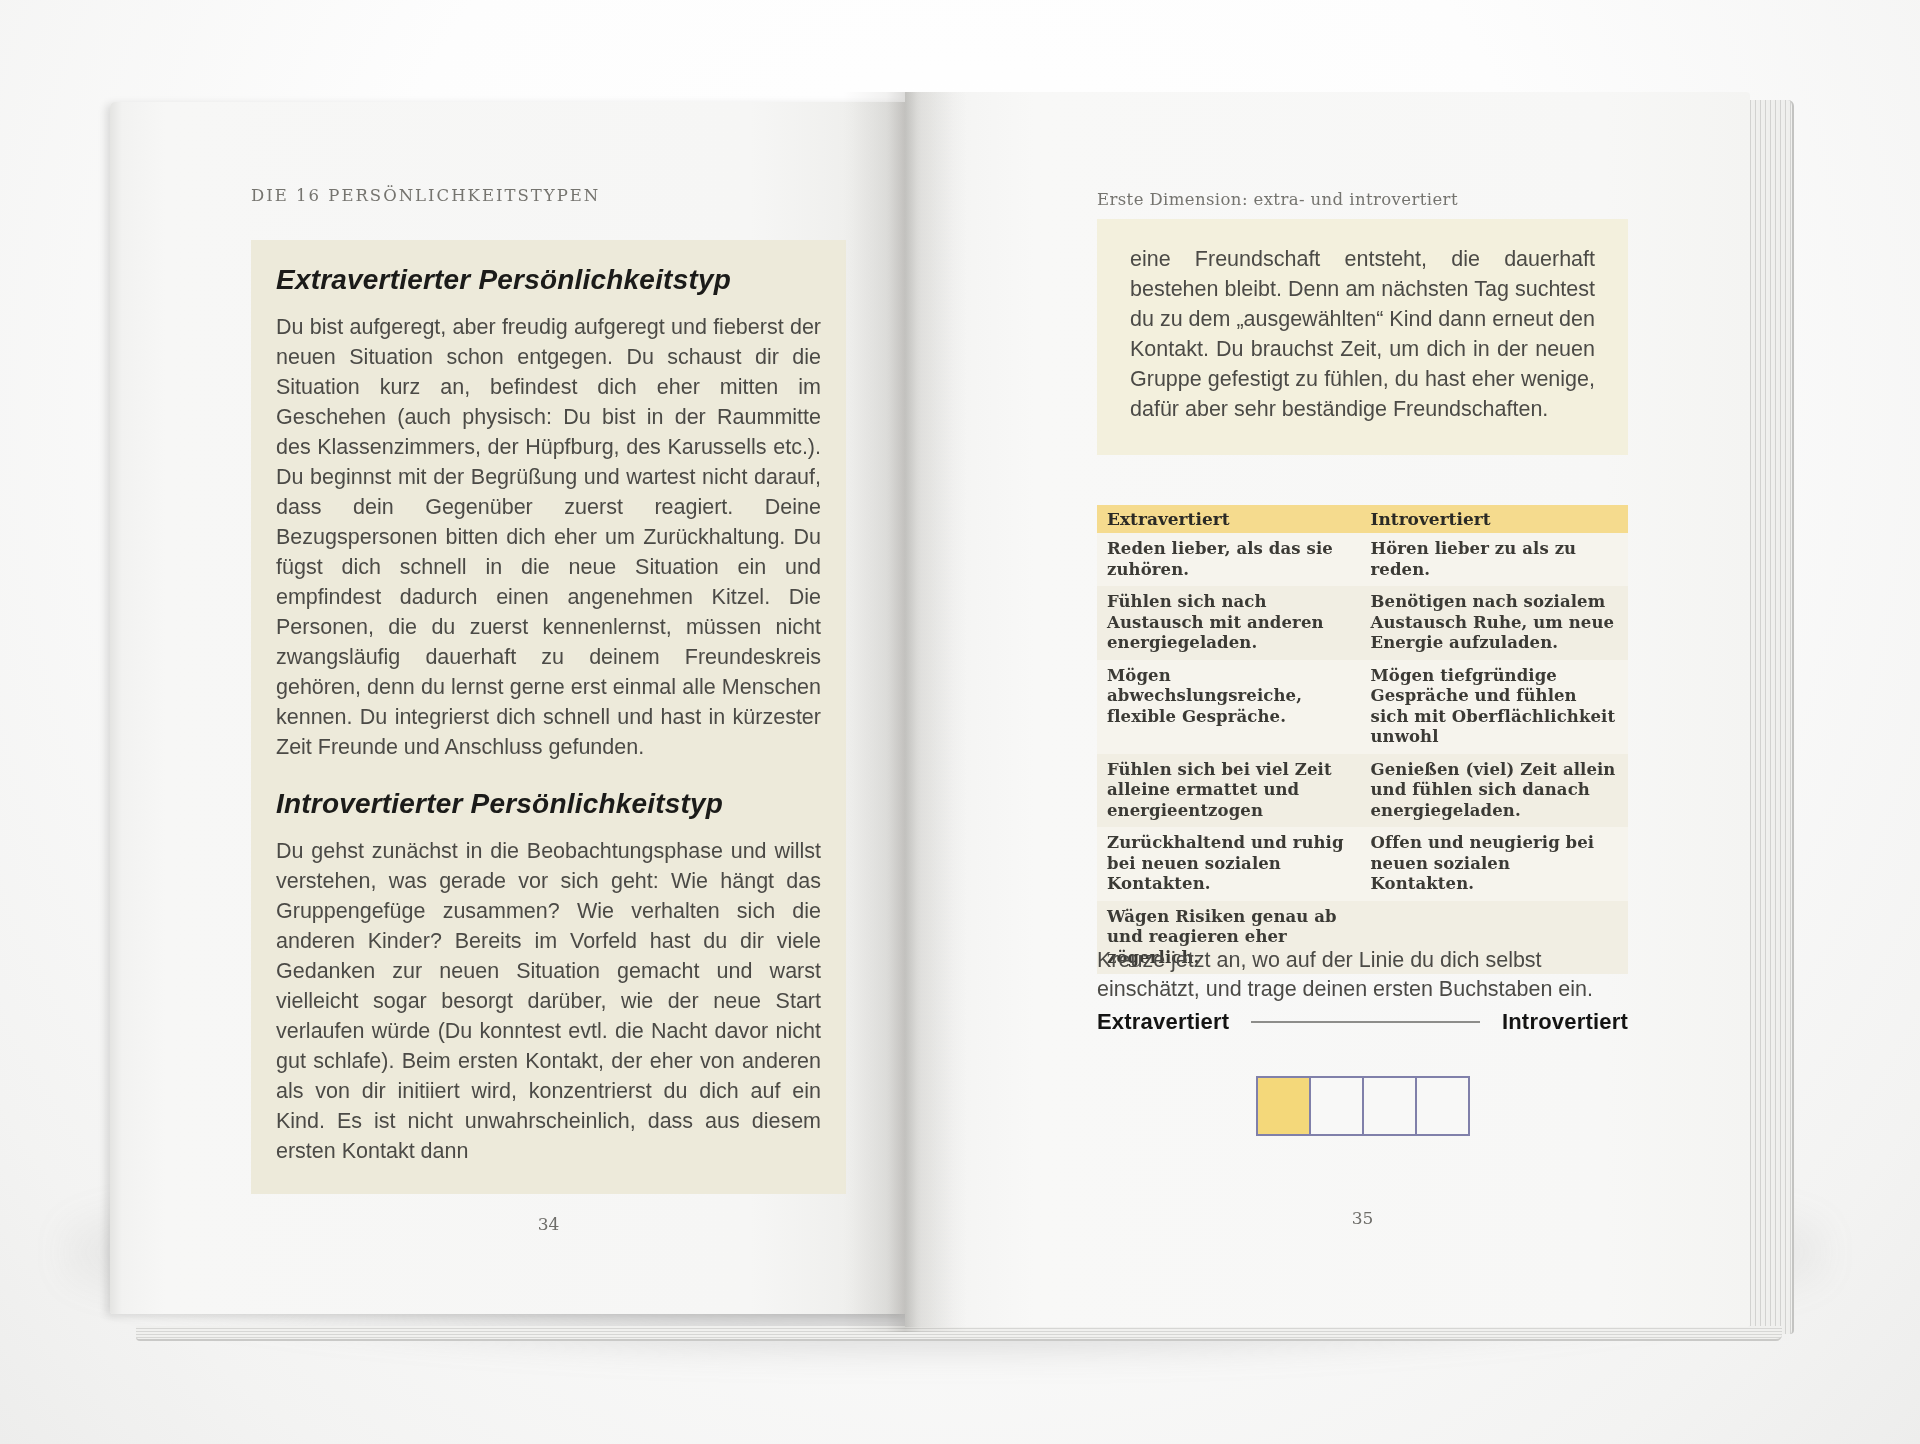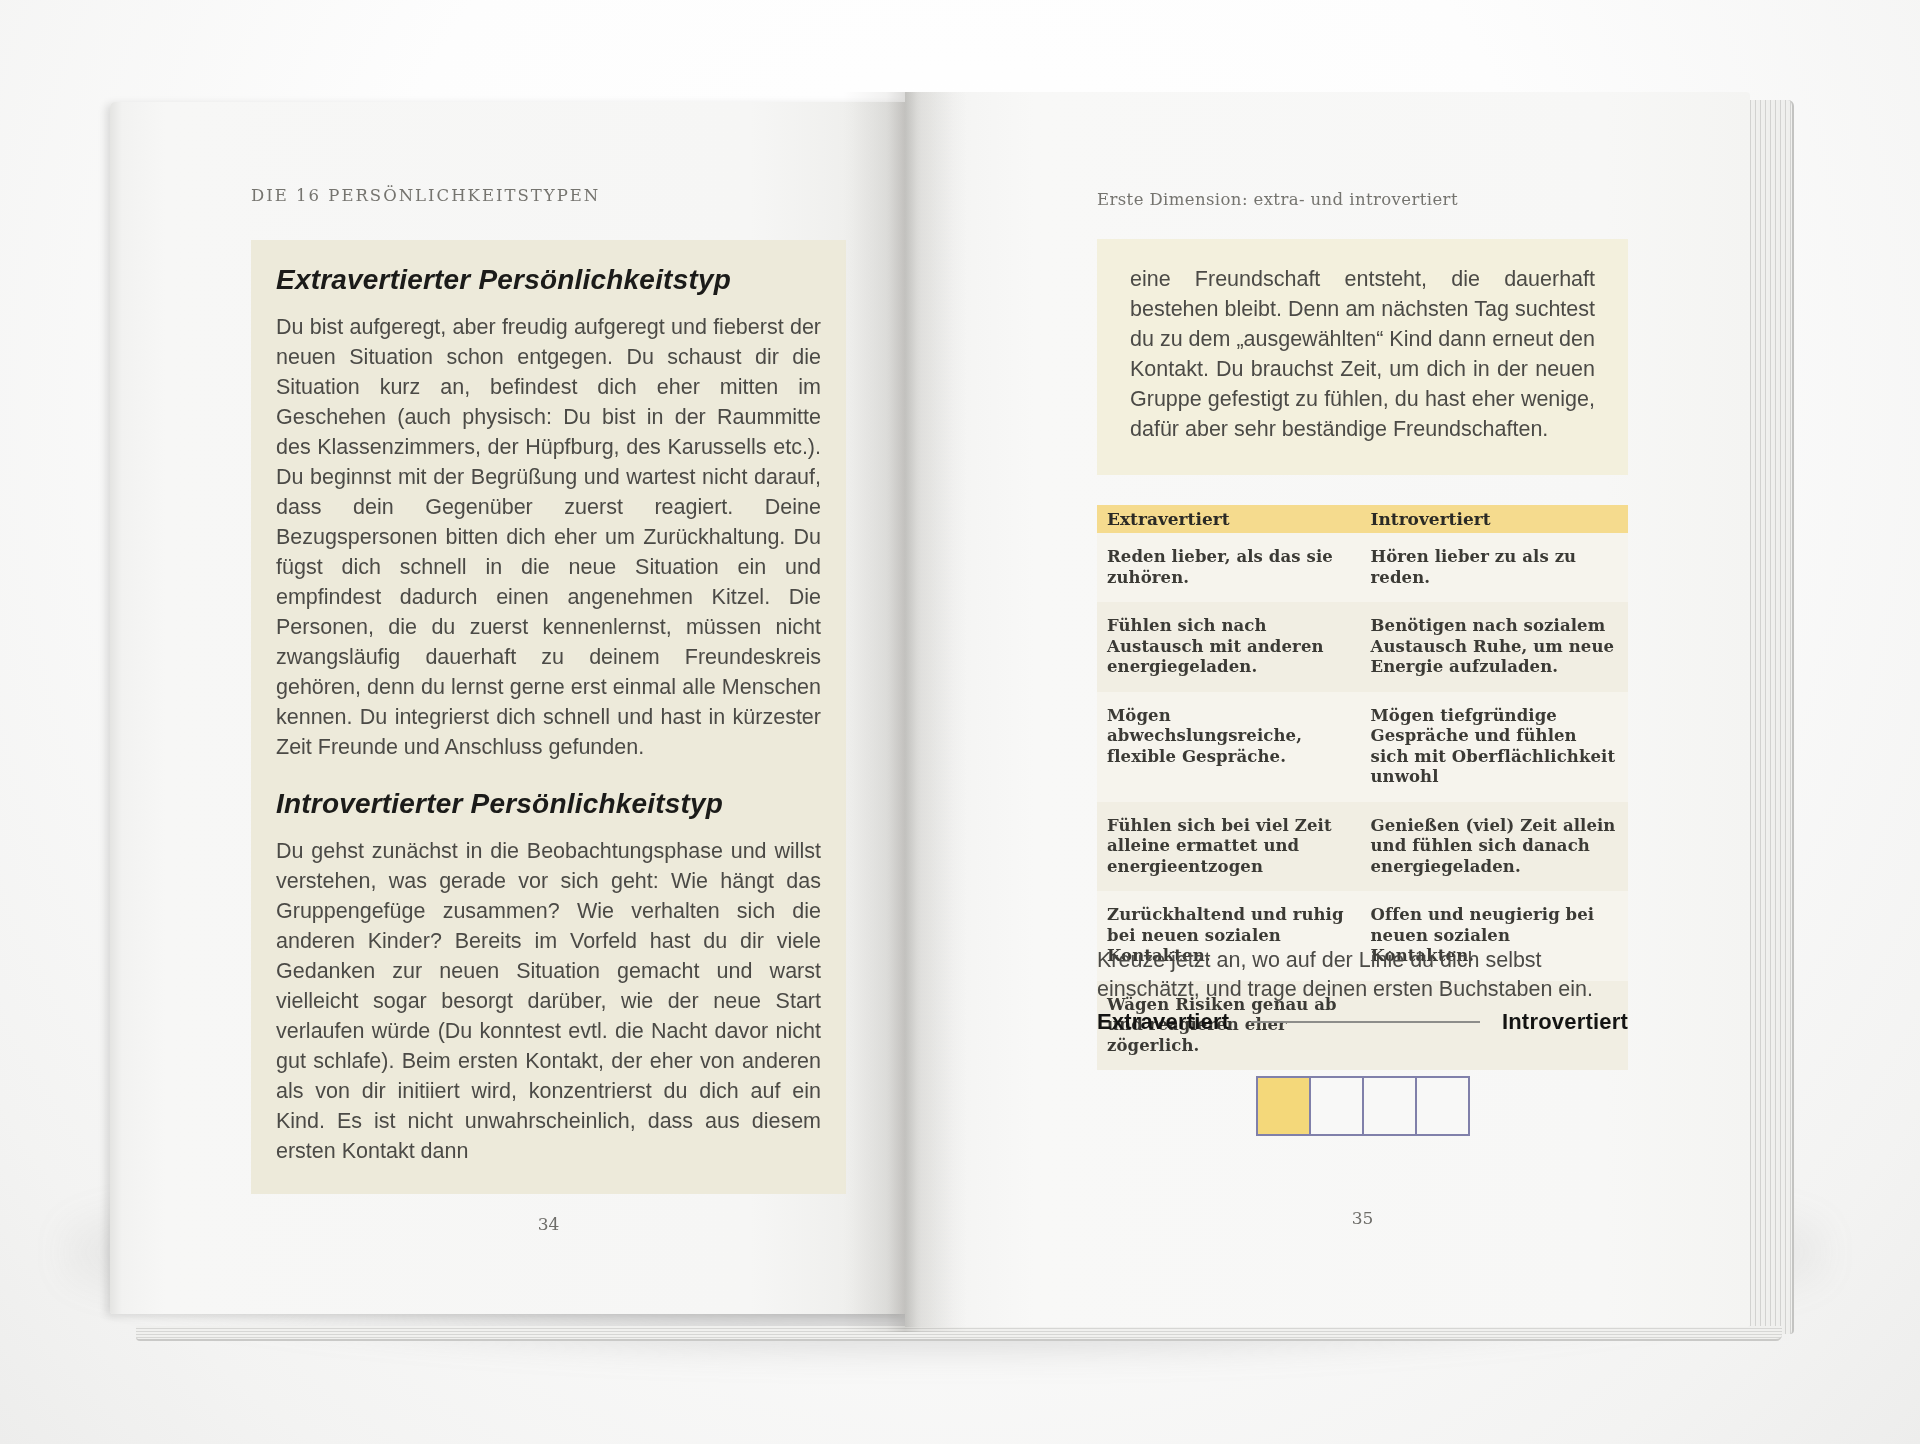--- a/index.html
+++ b/index.html
@@ -47,21 +47,21 @@
   }
   .run-head-left{left:141px;top:84px;width:595px;letter-spacing:2px;}
   .run-head-right{left:192px;top:98px;width:531px;letter-spacing:0.4px;}
   .text-box{box-sizing:border-box;position:absolute;}
   .text-box-left{
     left:141px;top:138px;width:595px;min-height:948px;
     background:#edeada;padding:24px 25px 28px 25px;
   }
   .text-box-right{
     left:192px;top:127px;width:531px;height:236px;
-    background:#f3f0dd;padding:25px 33px;margin-top:20px;
+    background:#f3f0dd;padding:25px 33px;
   }
   .box-heading{
     font-size:28px;font-weight:bold;font-style:italic;color:#1b1b19;
     margin:0 0 16px 0;letter-spacing:0.2px;
   }
   .box-heading.second{margin-top:26px;}
   .body-para{
     font-size:21.5px;line-height:30px;color:#4b4a46;margin:0;
     text-align:justify;
   }
@@ -73,21 +73,21 @@
   .page-num-right{left:192px;top:1116px;width:531px;}
   
   .cmp-table{position:absolute;left:192px;top:413px;width:531px;font-family:"DejaVu Serif", serif;}
   .cmp-head{
     display:grid;grid-template-columns:1fr 1fr;column-gap:16px;
     background:#f5db8e;padding:4px 10px;box-sizing:border-box;
   }
   .cmp-head .cell{font-size:17px;font-weight:bold;color:#2b2a25;}
   .cmp-row{
     display:grid;grid-template-columns:1fr 1fr;column-gap:16px;
-    padding:14px 10px;box-sizing:border-box;
+    padding:6px 10px;box-sizing:border-box;
   }
   .cmp-row:nth-child(odd){background:#f1eee3;}
   .cmp-row:nth-child(even){background:#f6f4ed;}
   .cmp-row .cell{font-size:16.5px;font-weight:bold;color:#3b3a35;line-height:20.5px;letter-spacing:0.1px;}
   
   .exercise-text{
     position:absolute;left:192px;top:832px;width:531px;
     font-size:21.5px;line-height:29px;color:#4b4a46;
   }
   .scale{

